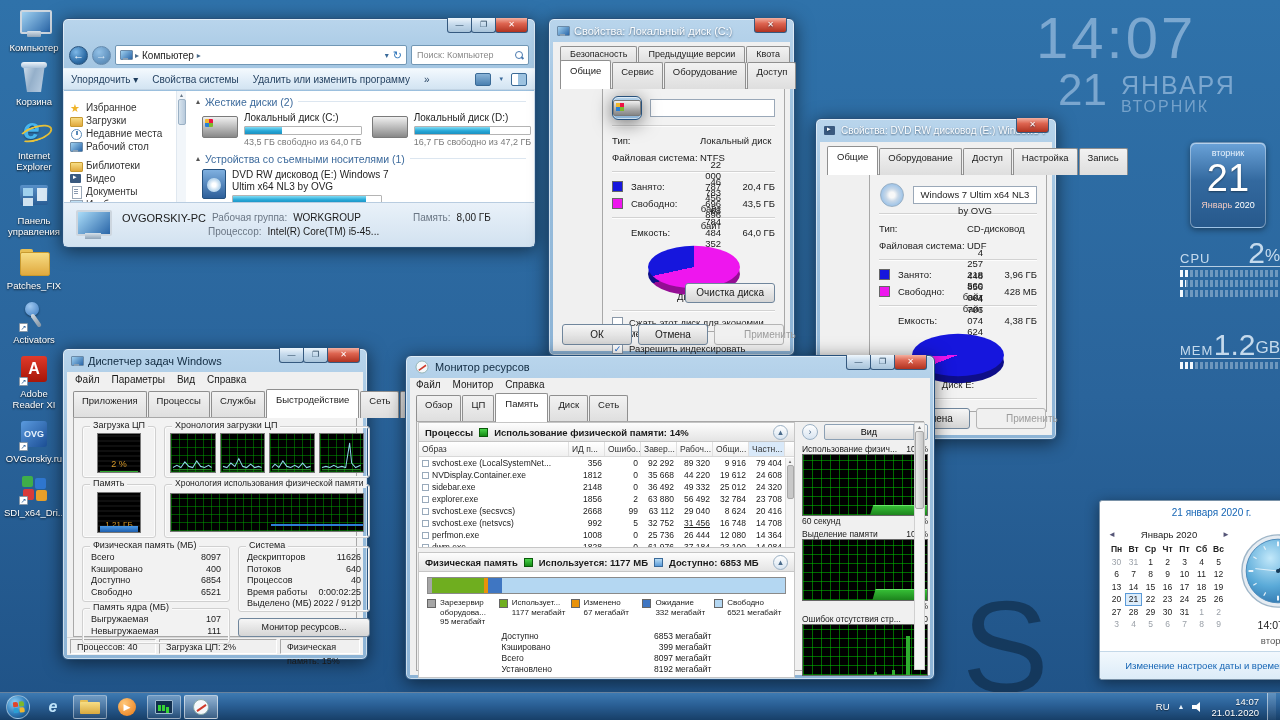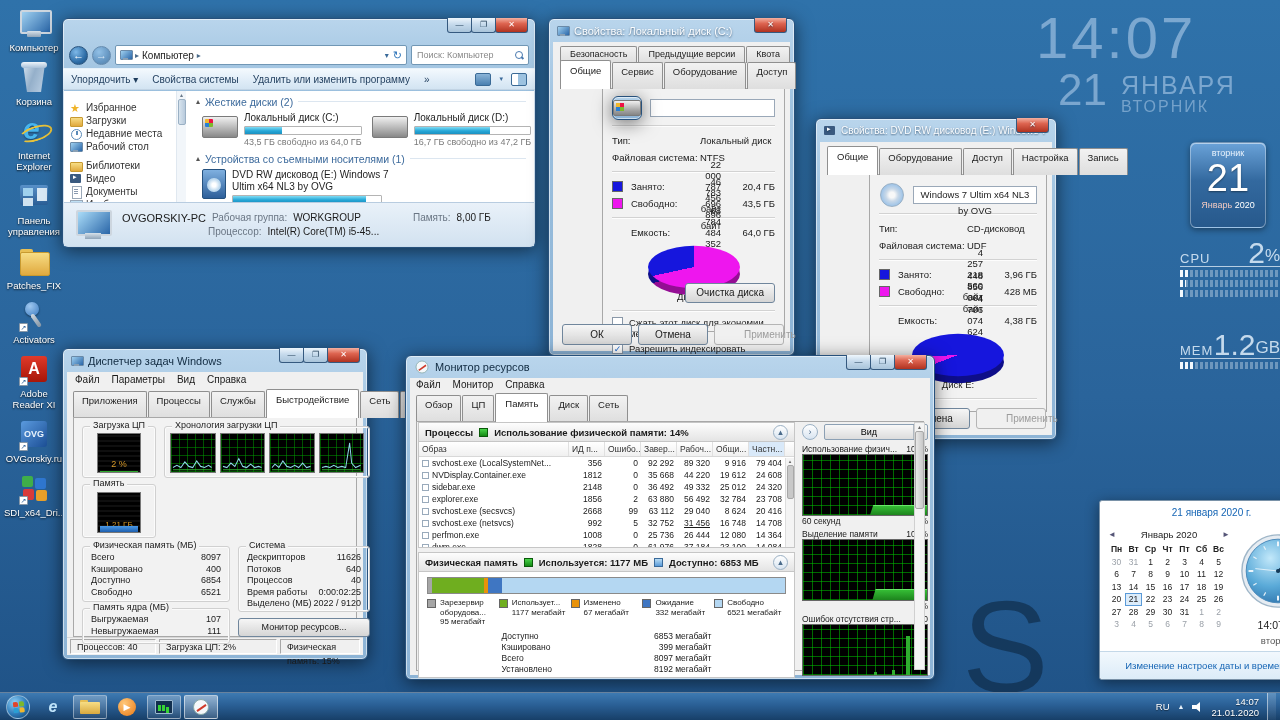--- a/index.html
+++ b/index.html
@@ -705,20 +705,26 @@
               </svg></div>
           </div>
       </div>
       <div class="group" style="left:8px;top:66px;width:74px;height:54px;">
         <span class="glabel">Память</span>
         <div class="gauge" style="left:14px;top:7px;width:44px;height:41px;">
           <div class="gval" style="font-size:8px;color:#d79a2a;">1,21 ГБ</div>
           <div class="gfillbar" id="tm-mem-fill" style="background: linear-gradient(rgb(74, 154, 232), rgb(30, 95, 174)); height: 6px;"></div>
         </div>
       </div>
+      <div class="group" style="left:90px;top:66px;width:206px;height:54px;">
+        <span class="glabel" style="font-size:8.5px;">Хронология использования физической памяти</span>
+        <div class="graph" style="left:5px;top:8px;right:5px;bottom:5px;">
+          <div style="position:absolute;left:52%;right:0;bottom:14%;height:2px;background:#2e7cd8;"></div>
+        </div>
+      </div>
       <div class="group" style="left:8px;top:128px;width:148px;height:56px;">
         <span class="glabel">Физическая память (МБ)</span>
         <div id="tm-phys-rows" style="position:absolute;inset:5px 0 2px;">
             <div class="srow">
               <span>Всего</span>
               <span>8097</span>
             </div>
             <div class="srow">
               <span>Кэшировано</span>
               <span>400</span>

